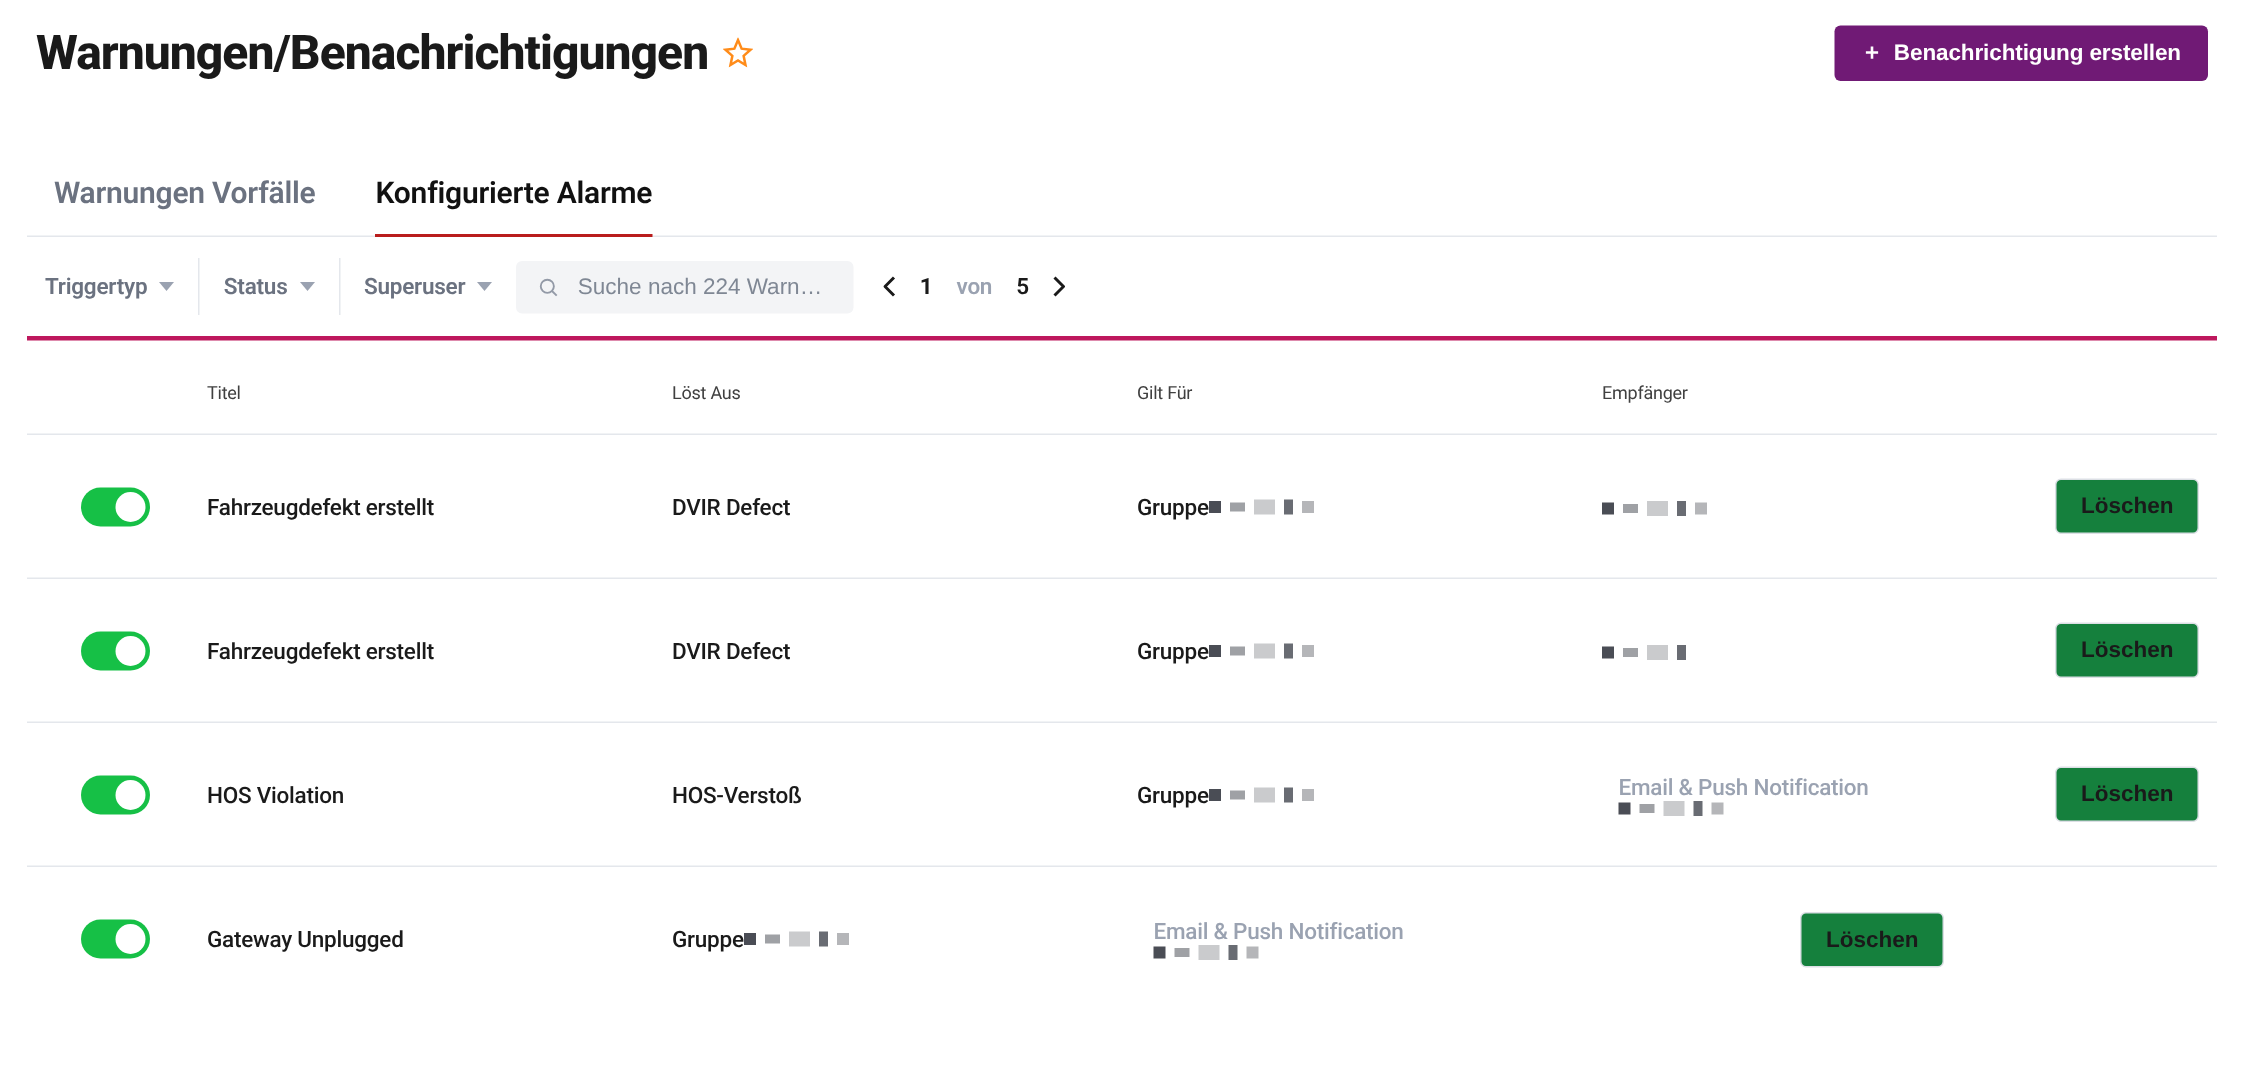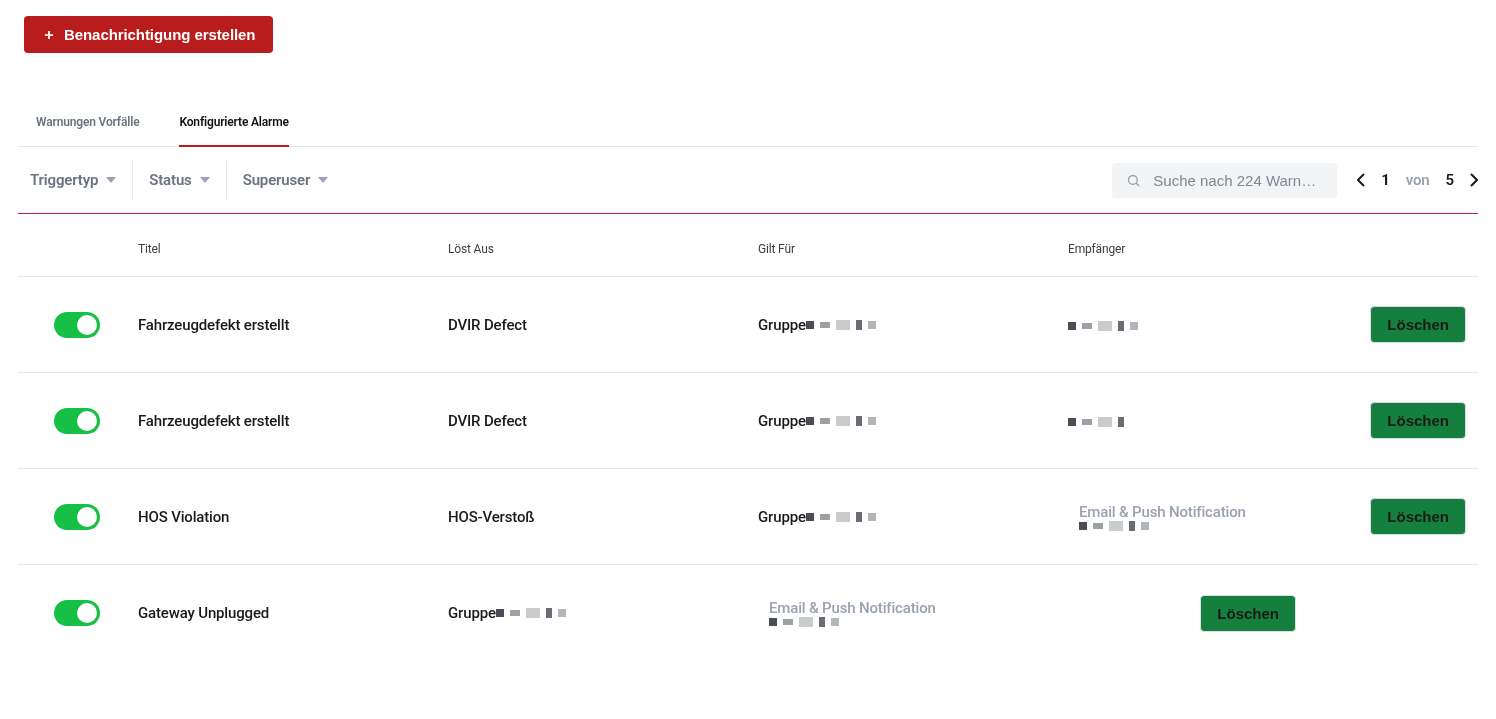--- a/index.html
+++ b/index.html
@@ -15,21 +15,21 @@
   .header-row {
     display: flex;
     align-items: center;
     justify-content: space-between;
     padding: 6px 6px 0 6px;
   }
   .title-wrap { display: flex; align-items: center; gap: 10px; }
   h1 { font-size: 32px; font-weight: 800; margin: 0; letter-spacing: -0.02em; }
   .star-icon { color: #ff8c1a; width: 20px; height: 20px; }
   .primary-btn {
-    background: #b91c1c;
+    background: #701a75;
     color: #fff;
     border: none;
     border-radius: 4px;
     padding: 10px 18px;
     font-size: 15px;
     font-weight: 600;
     display: inline-flex;
     align-items: center;
     gap: 8px;
     cursor: pointer;
@@ -38,36 +38,35 @@
   .primary-btn svg { width: 14px; height: 14px; }
   .tabs {
     display: flex;
     gap: 40px;
     margin-top: 50px;
     border-bottom: 1px solid #e4e7ec;
     padding: 0 18px;
   }
   .tab {
     padding: 12px 0 16px 0;
-    font-size: 12px;
+    font-size: 20px;
     font-weight: 600;
     color: #6b7280;
     cursor: pointer;
   }
   .tab.active {
     color: #111;
     border-bottom: 2px solid #b91c1c;
     margin-bottom: -1px;
   }
   .toolbar {
     display: flex;
     align-items: center;
-    justify-content: space-between;
     padding: 14px 0;
-    border-bottom: 1px solid #be185d;
+    border-bottom: 3px solid #be185d;
   }
   .filters { display: flex; }
   .filter-pill {
     display: flex;
     align-items: center;
     gap: 8px;
     padding: 10px 16px;
     font-size: 15px;
     font-weight: 600;
     color: #6b7280;
@@ -168,20 +167,26 @@
   .redacted span:nth-child(2){ opacity: 0.45; width: 10px; height: 6px; }
   .redacted span:nth-child(3){ opacity: 0.25; width: 14px; height: 10px; }
   .redacted span:nth-child(4){ opacity: 0.7; width: 6px; height: 10px; }
   .redacted span:nth-child(5){ opacity: 0.35; width: 8px; height: 8px; }
 </style>
 </head>
 <body>
 
 <div class="container">
   <div class="header-row">
+    <div class="title-wrap">
+      <h1>Warnungen/Benachrichtigungen</h1>
+      <svg class="star-icon" viewBox="0 0 24 24" fill="none" stroke="currentColor" stroke-width="2">
+          <path d="M12 2l2.9 6.9L22 9.8l-5.5 4.9L18 22l-6-3.6L6 22l1.5-7.3L2 9.8l7.1-.9L12 2z"></path>
+        </svg>
+    </div>
     <button class="primary-btn">
       <svg viewBox="0 0 24 24" fill="none" stroke="currentColor" stroke-width="3">
           <path d="M12 5v14M5 12h14"></path>
         </svg>
       <span>Benachrichtigung erstellen</span>
     </button>
   </div>
 
   <div class="tabs">
     <div class="tab">Warnungen Vorfälle</div>

